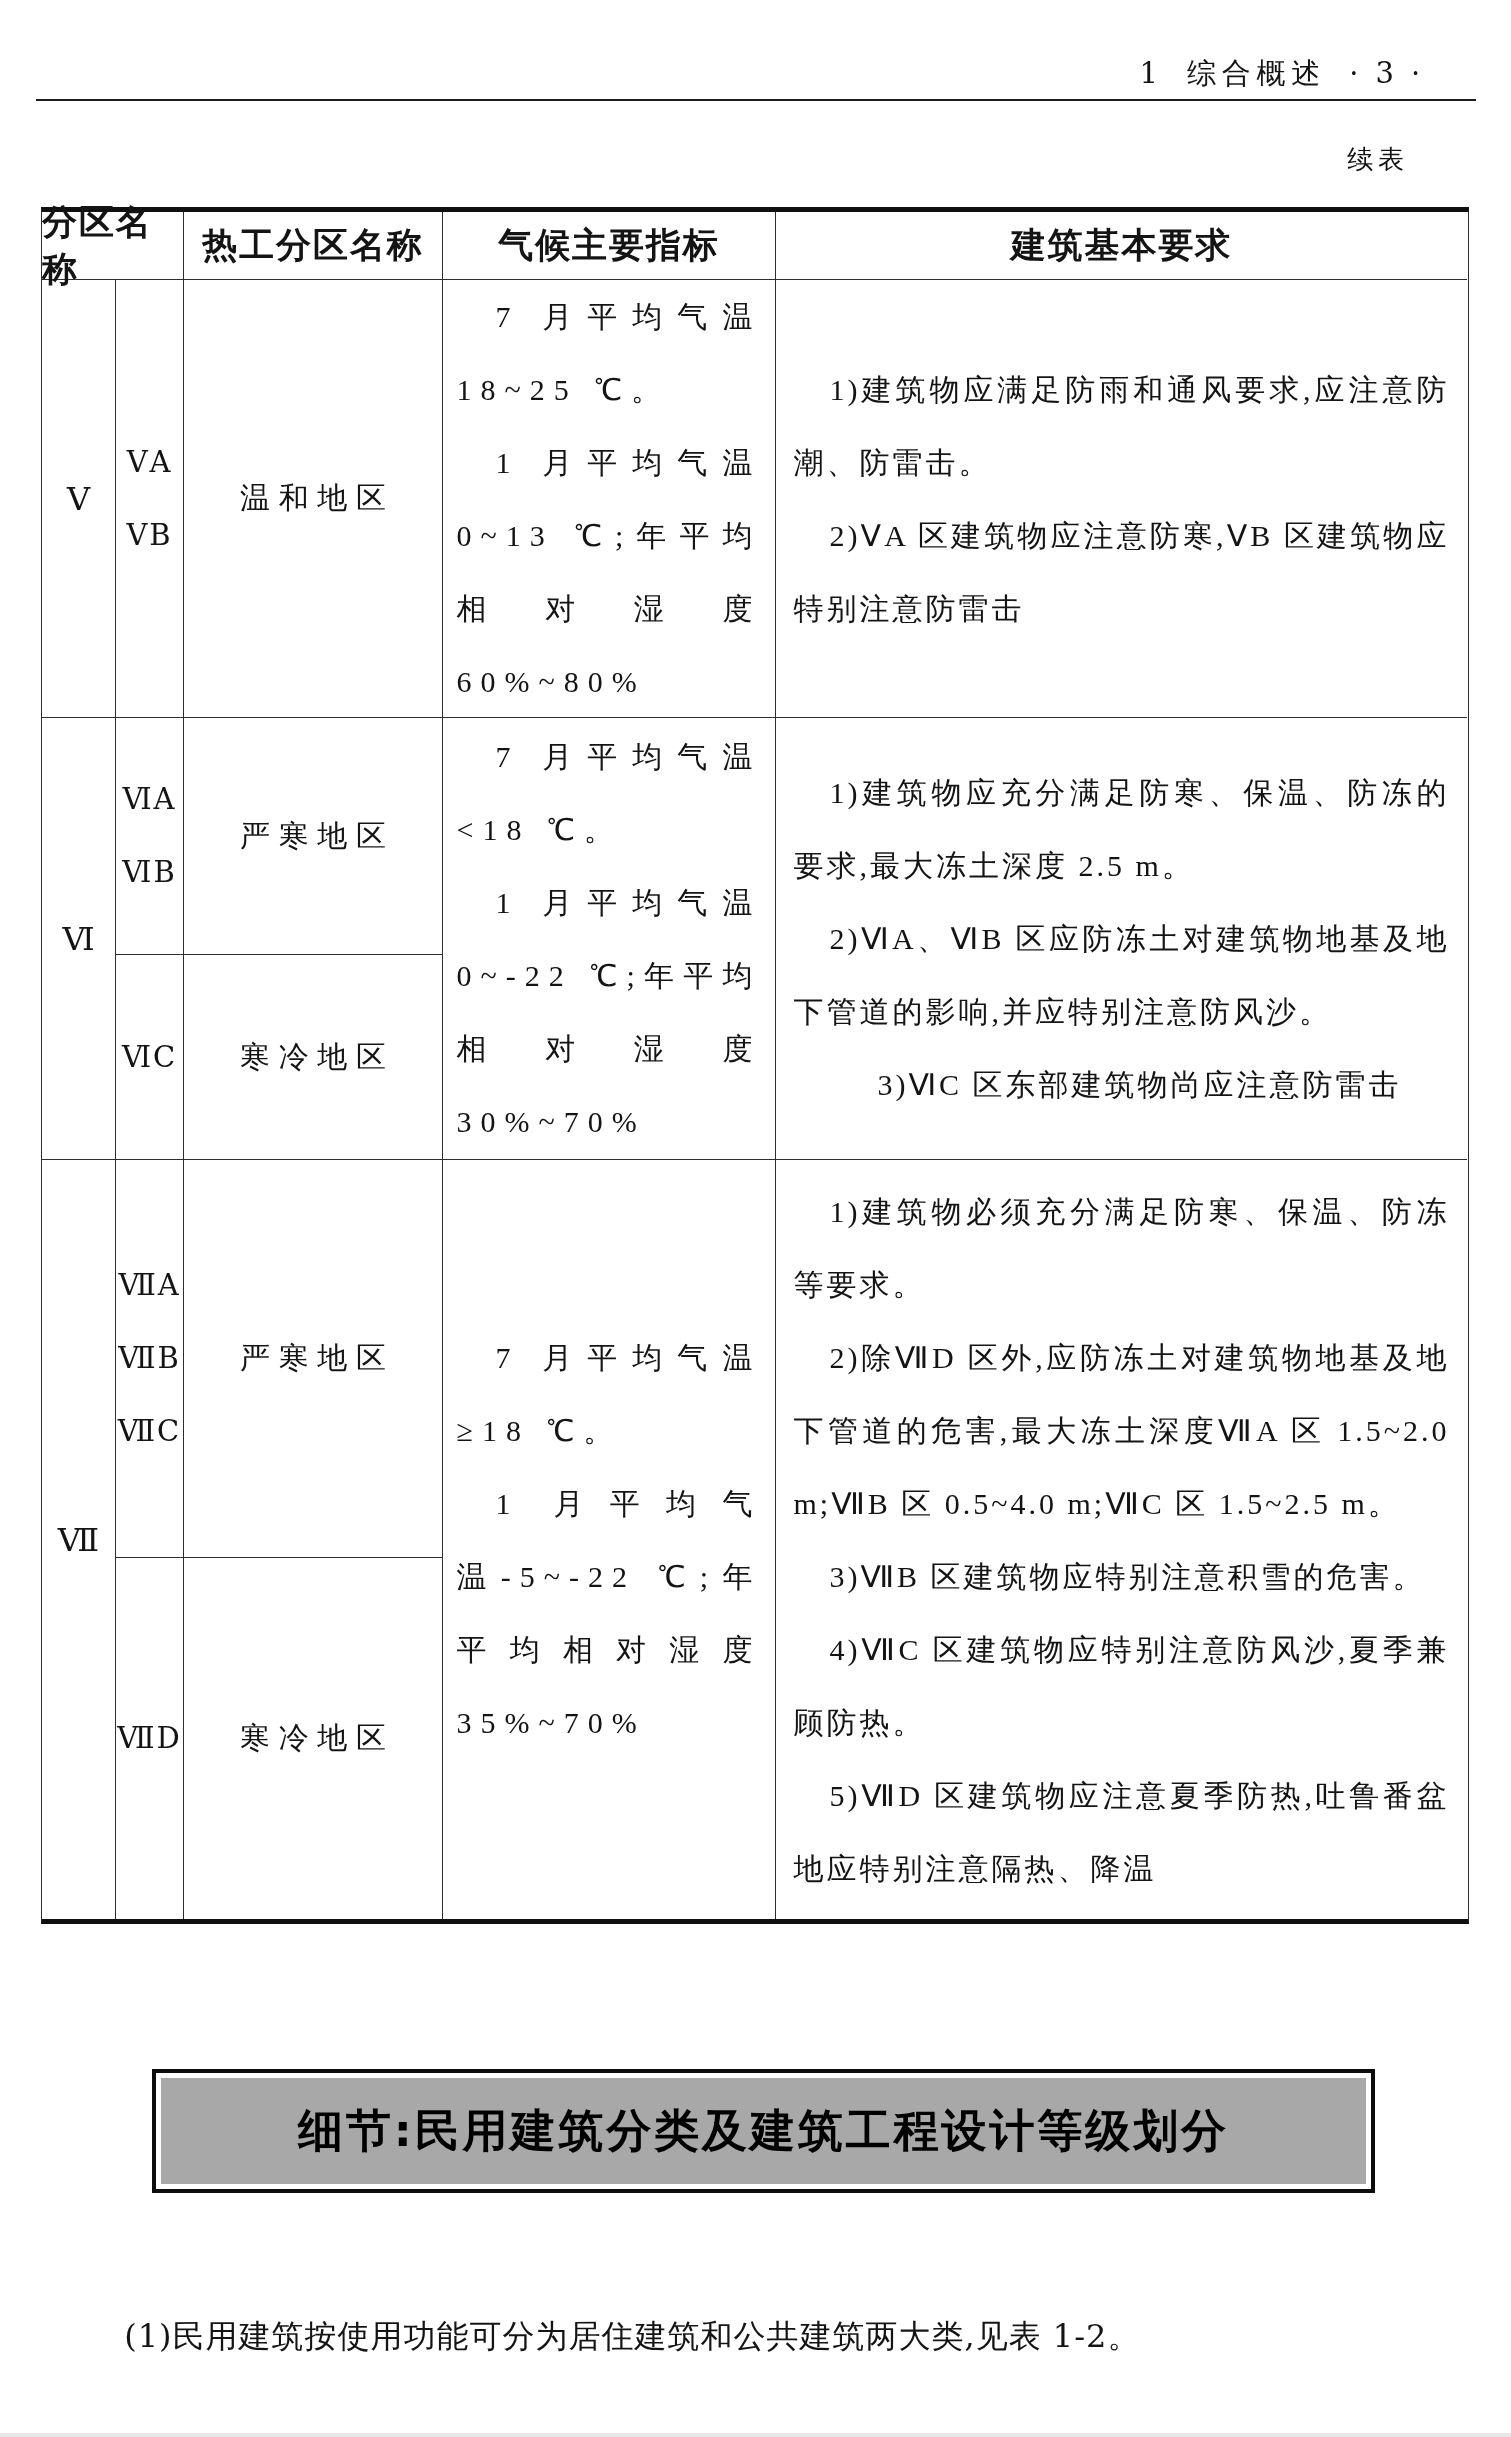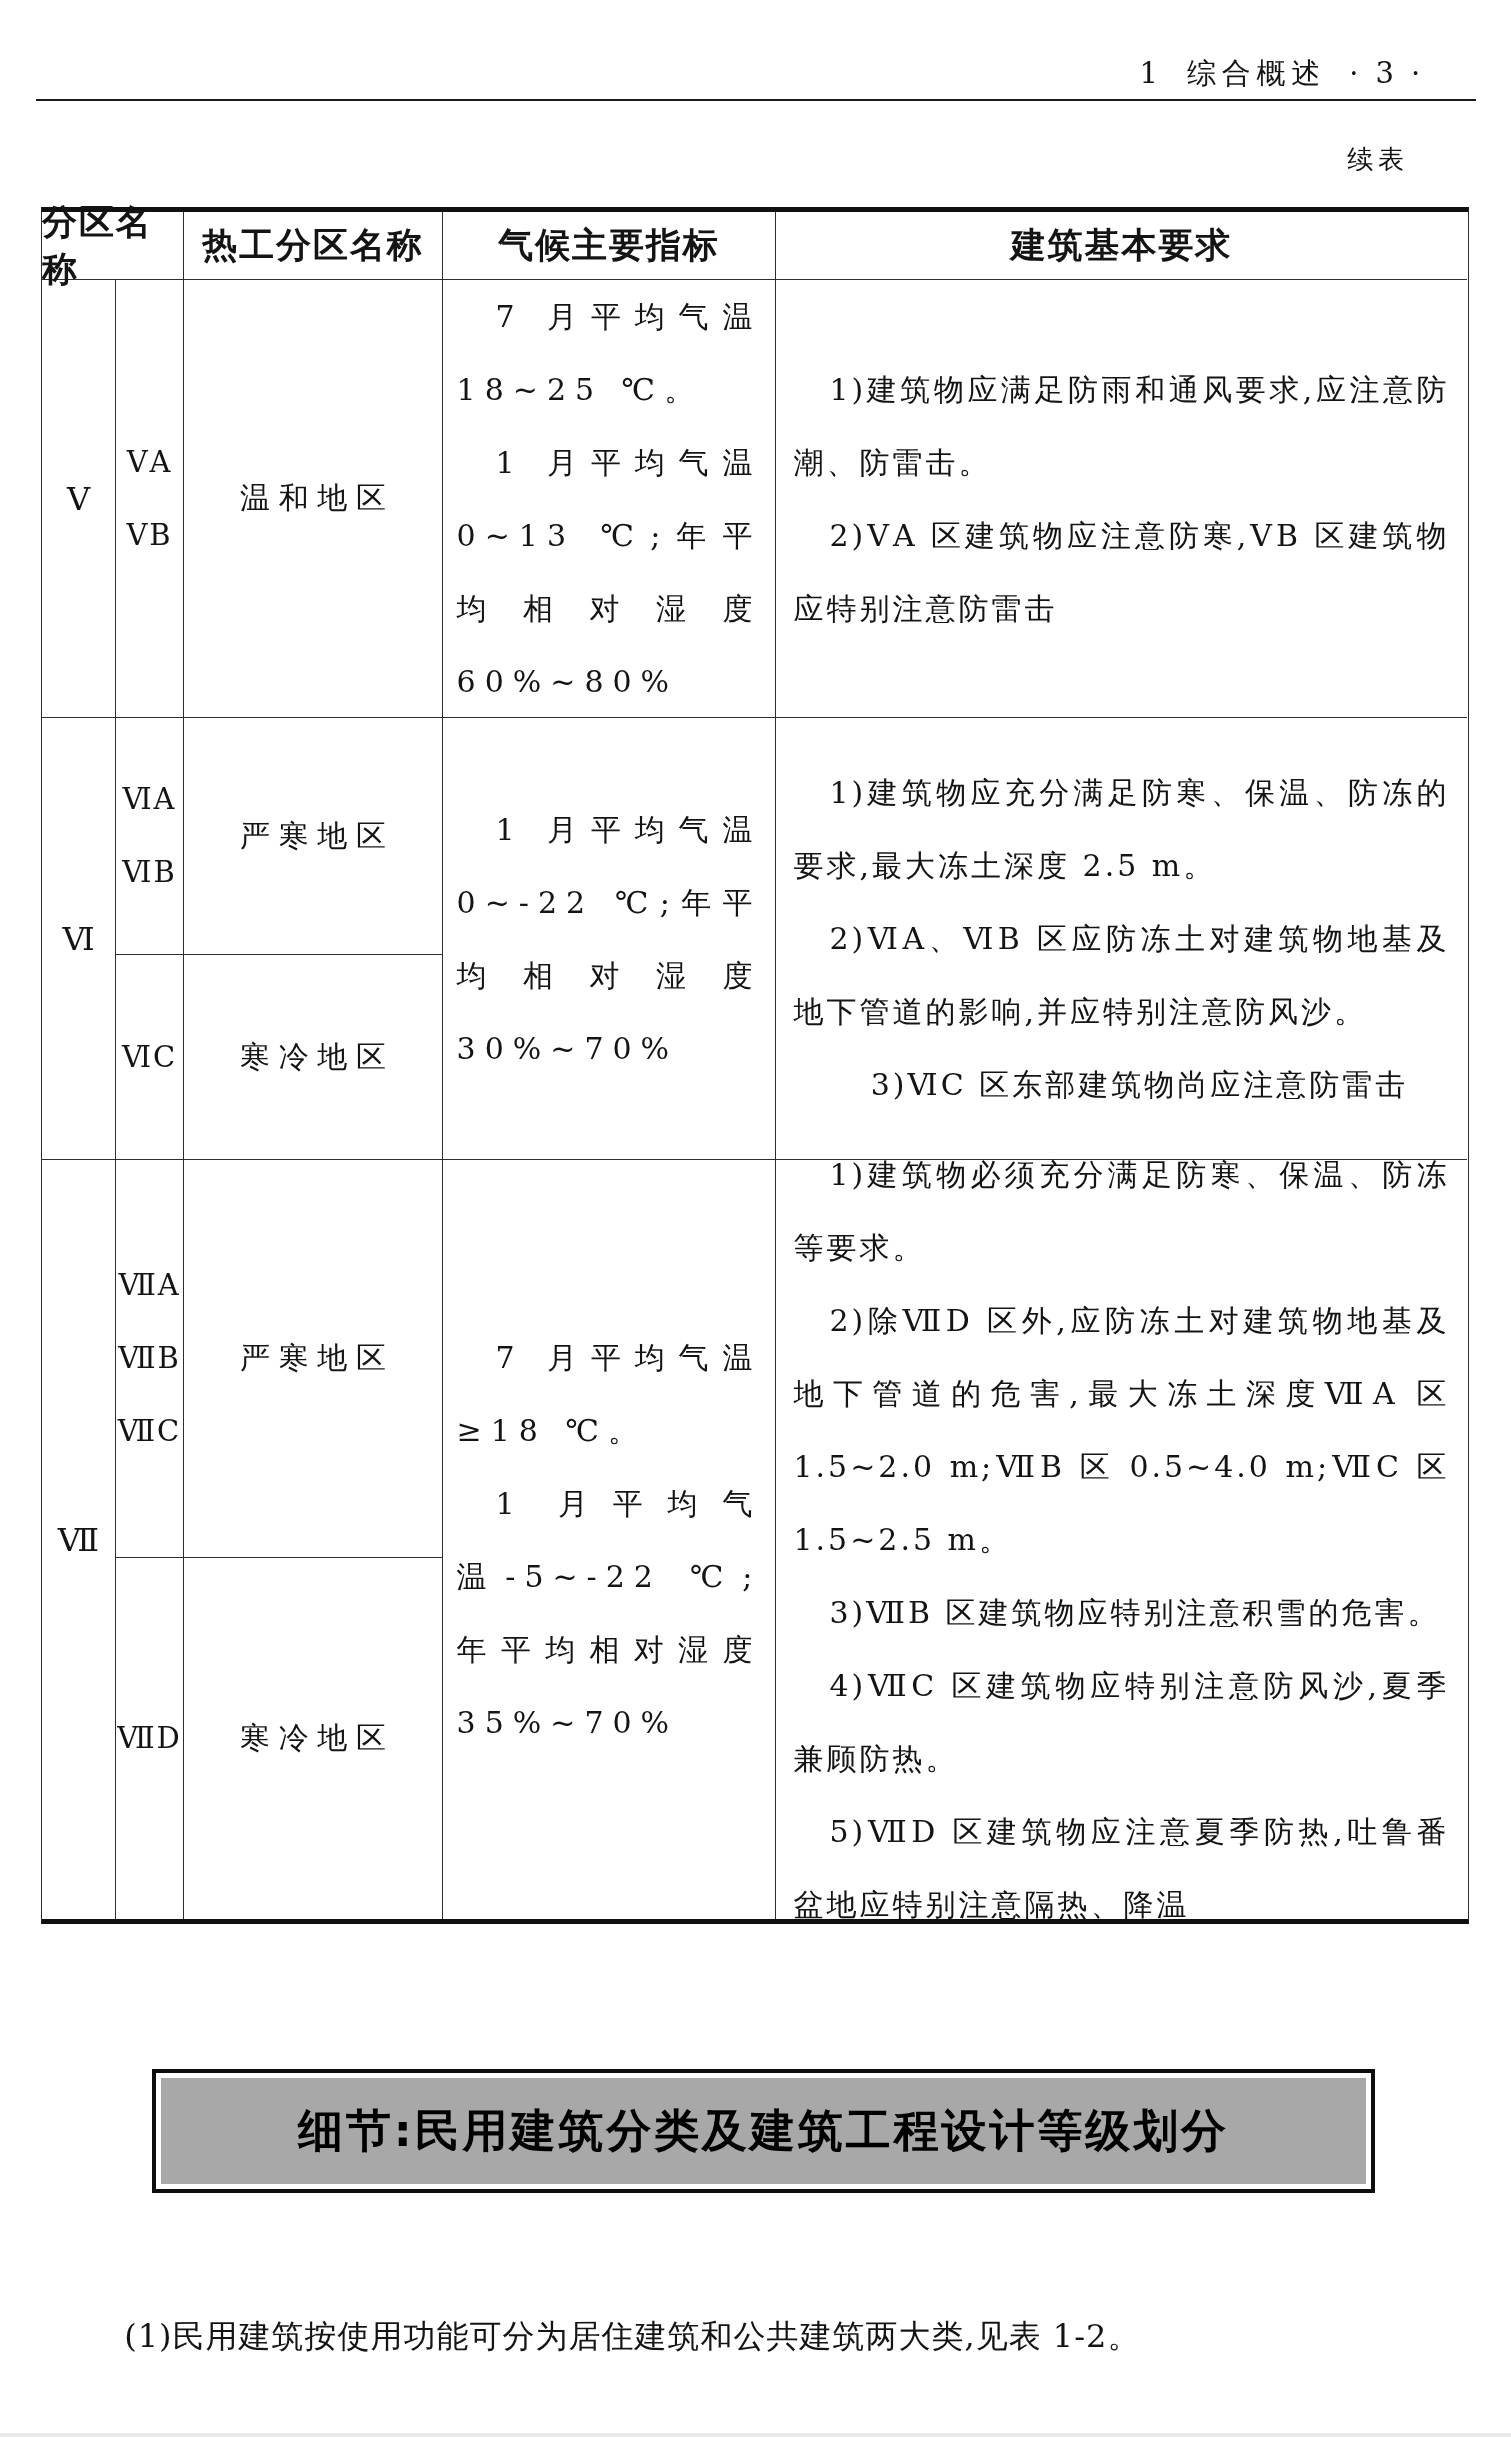--- a/index.html
+++ b/index.html
@@ -35,21 +35,21 @@
 
   .th { font-size:35px; letter-spacing:1.9px;font-weight:bold; }
   .zone-cell  { font-size:32px; }
   .codes-cell { flex-direction:column; font-size:29px; letter-spacing:1.9px; line-height:73px;text-align:right; }
   .thermal-cell { font-size:30px; letter-spacing:8.7px; text-indent:8.7px; }
 
   .text-cell {
     flex-direction:column; align-items:stretch; justify-content:center;
     font-size:30px; line-height:73px;
   }
-  .text-cell p { margin:0; text-align:justify; text-justify:inter-character; }
+  .text-cell p { margin:0; text-align:justify; text-justify:inter-character;font-family:Liberation Serif, serif; }
   .climate-cell { padding:0 13.6px; letter-spacing:0.30em; }
   .climate-cell p { text-indent:1.3em; }
   .req-cell { padding:0 17.5px; letter-spacing:0.10em; }
   .req-cell p { text-indent:1.2em; }
 
   
   .banner {
     position:absolute; left:152px; top:2069px; width:1223px; box-sizing:border-box;
     border:4.9px solid #0d0d0d; background:#ffffff; padding:4.9px;
   }
@@ -103,20 +103,21 @@
     <div class="cell codes-cell br bb" style="grid-row:3; grid-column:2;">
       <span>ⅥA</span>
       <span>ⅥB</span>
     </div>
     <div class="cell thermal-cell br bb" style="grid-row:3; grid-column:3;">严寒地区</div>
     <div class="cell codes-cell br bb" style="grid-row:4; grid-column:2;">
       <span>ⅥC</span>
     </div>
     <div class="cell thermal-cell br bb" style="grid-row:4; grid-column:3;">寒冷地区</div>
     <div class="cell text-cell climate-cell br bb" style="grid-row:3/5; grid-column:4;">
+      <p>7 月平均气温&lt;18 ℃。</p>
       <p>1 月平均气温 0~-22 ℃;年平均相对湿度 30%~70%</p>
     </div>
     <div class="cell text-cell req-cell bb" style="grid-row:3/5; grid-column:5;align-items:center;">
       <p>1)建筑物应充分满足防寒、保温、防冻的要求,最大冻土深度 2.5 m。</p>
       <p>2)ⅥA、ⅥB 区应防冻土对建筑物地基及地下管道的影响,并应特别注意防风沙。</p>
       <p>3)ⅥC 区东部建筑物尚应注意防雷击</p>
     </div>
 
     <div class="cell zone-cell br" style="grid-row:5/7; grid-column:1;">Ⅶ</div>
     <div class="cell codes-cell br bb" style="grid-row:5; grid-column:2;">

